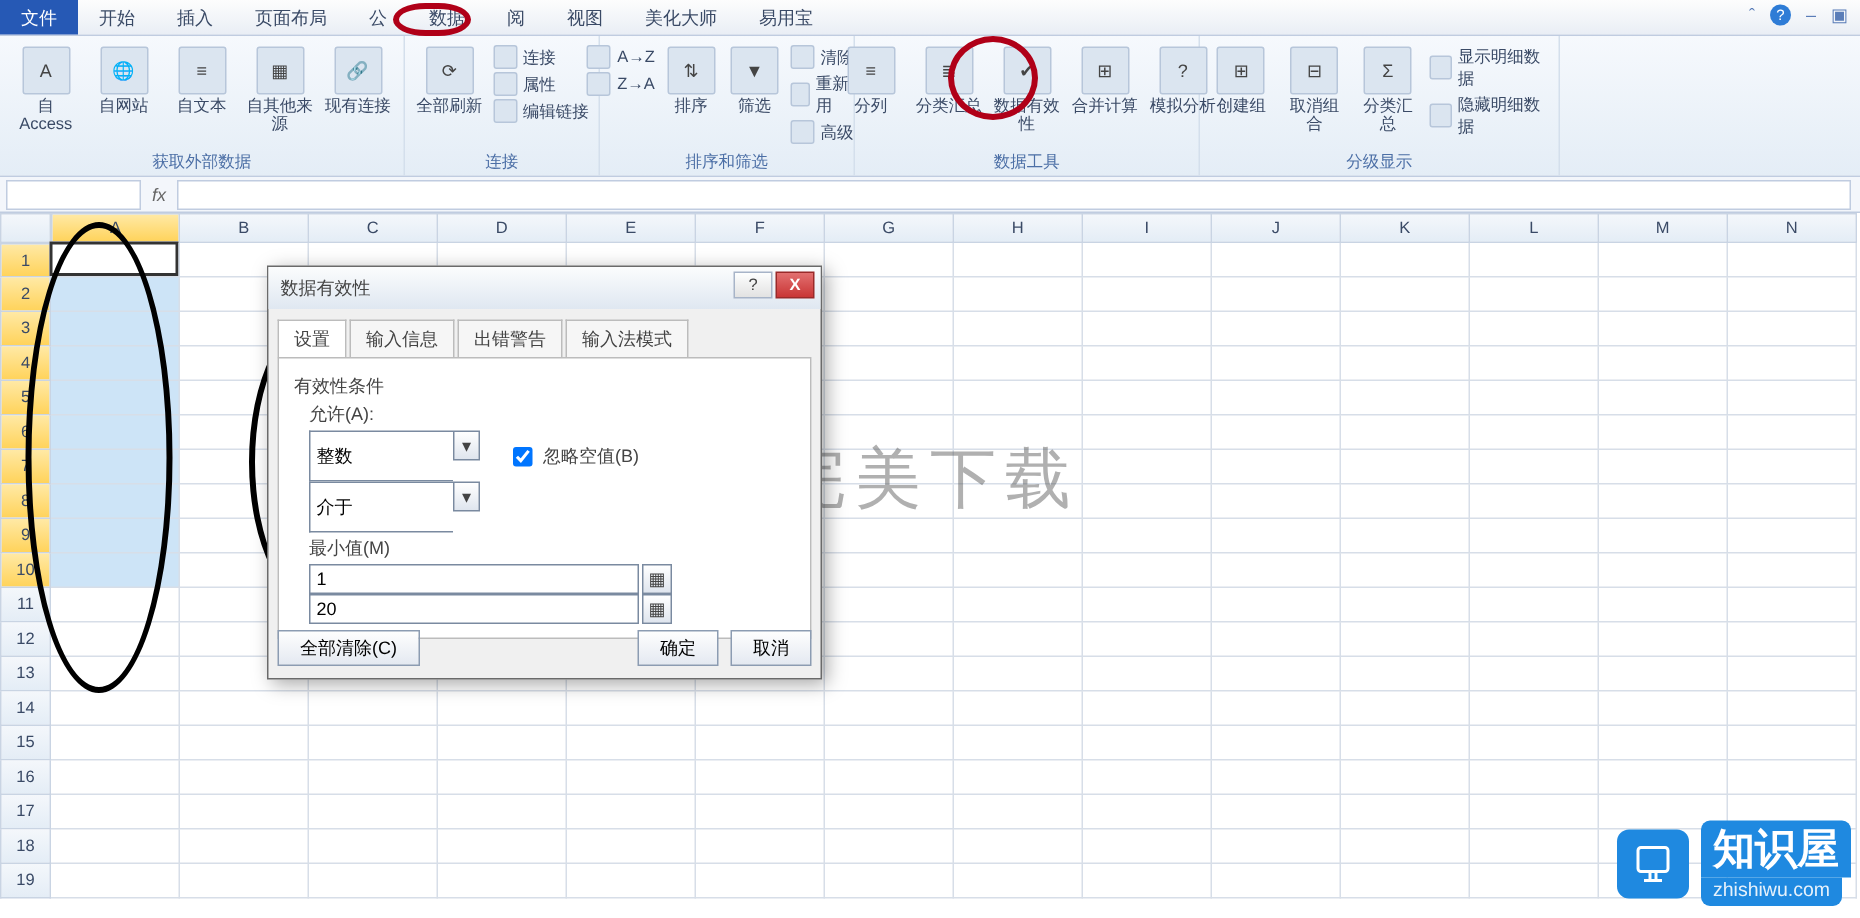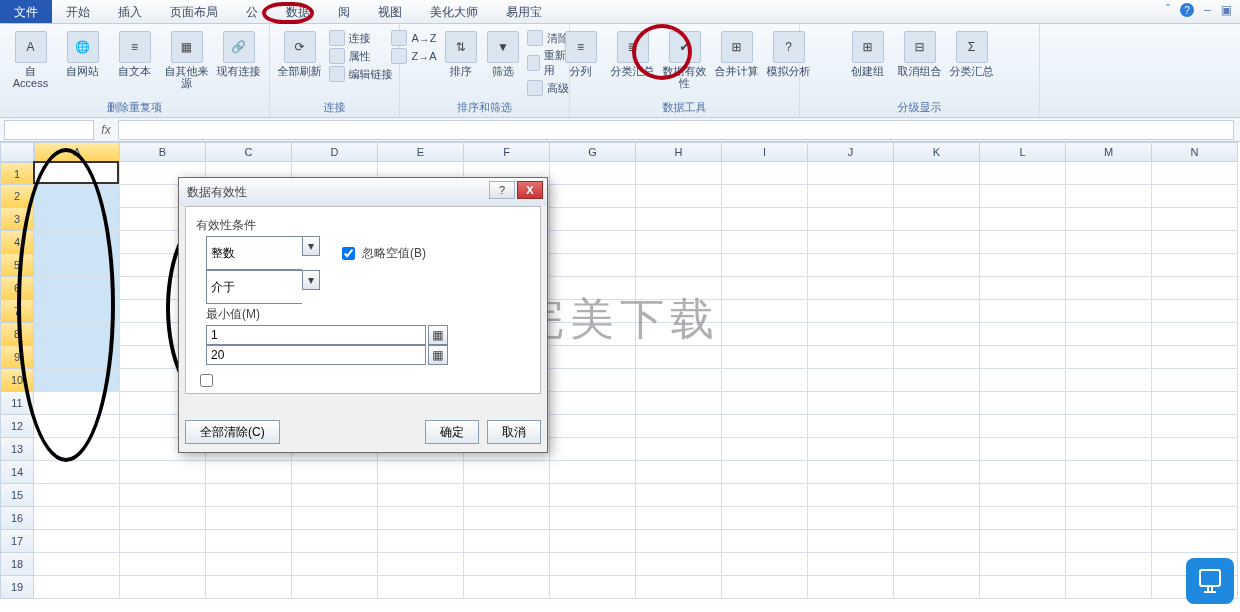--- a/index.html
+++ b/index.html
@@ -101,21 +101,21 @@
         </div>
       <div class="bigbtn">
           <div class="ico">▦</div>
           <div class="lbl">自其他来源</div>
         </div>
       <div class="bigbtn">
           <div class="ico">🔗</div>
           <div class="lbl">现有连接</div>
         </div>
     </div>
-    <div class="grplabel">删除重复项</div>
+    <div class="grplabel">获取外部数据</div>
   </div>
   <div class="grp" style="width:130px">
     <div class="grpbody">
       <div class="bigbtn">
           <div class="ico">⟳</div>
           <div class="lbl">全部刷新</div>
         </div>
       <div class="smallcol">
         <div class="smallitem">
             <span class="sico"></span>
@@ -202,20 +202,30 @@
           <div class="lbl">创建组</div>
         </div>
       <div class="bigbtn">
           <div class="ico">⊟</div>
           <div class="lbl">取消组合</div>
         </div>
       <div class="bigbtn">
           <div class="ico">Σ</div>
           <div class="lbl">分类汇总</div>
         </div>
+      <div class="smallcol">
+        <div class="smallitem">
+            <span class="sico"></span>
+            <span>显示明细数据</span>
+          </div>
+        <div class="smallitem">
+            <span class="sico"></span>
+            <span>隐藏明细数据</span>
+          </div>
+      </div>
     </div>
     <div class="grplabel">分级显示</div>
   </div>
 </div>
 
 <div class="fxbar">
   <div class="namebox">
       <span></span>
     </div>
   <div class="fxicon">fx</div>
@@ -541,23 +551,30 @@
 <div class="watermark">完美下载</div>
 
 <div class="dialog">
   <div class="dlgtitle">
     <span>数据有效性</span>
     <div class="dlgbtns">
       <span>?</span>
       <span class="close">X</span>
     </div>
   </div>
+  <div class="dlgtabs">
+    <div class="dlgtab active">设置</div>
+    <div class="dlgtab">输入信息</div>
+    <div class="dlgtab">出错警告</div>
+    <div class="dlgtab">输入法模式</div>
+  </div>
   <div class="dlgpane">
     <div class="fldlabel" style="font-weight:normal">有效性条件</div>
     <div style="margin-left:10px">
+      <div class="fldlabel">允许(A):</div>
       <div style="display:flex;align-items:center;gap:18px">
         <div class="combo">
           <input value="整数" style="">
           <div class="dd">▾</div>
         </div>
         <label class="chk">
           <input type="checkbox" checked="" style="">
           <span>忽略空值(B)</span>
         </label>
       </div>
@@ -589,13 +606,17 @@
 
 <div class="brand">
   <div class="logo">
     <svg width="28" height="28" viewBox="0 0 28 28">
         <rect x="4" y="3" width="20" height="16" rx="2" fill="none" stroke="#fff" stroke-width="2"></rect>
         <line x1="12" y1="19" x2="12" y2="25" stroke="#fff" stroke-width="2"></line>
         <line x1="16" y1="19" x2="16" y2="25" stroke="#fff" stroke-width="2"></line>
         <line x1="8" y1="25" x2="20" y2="25" stroke="#fff" stroke-width="2"></line>
       </svg>
   </div>
+  <div class="txt">
+    <div class="zh">知识屋</div>
+    <div class="site">zhishiwu.com</div>
+  </div>
 </div>
 
 </body></html>

